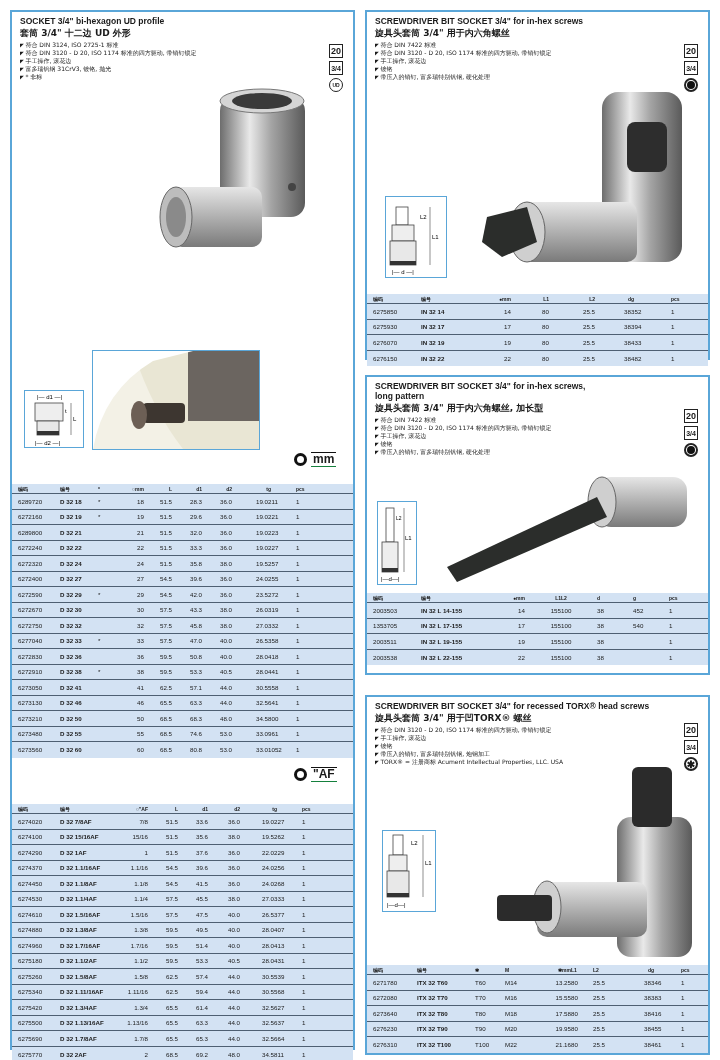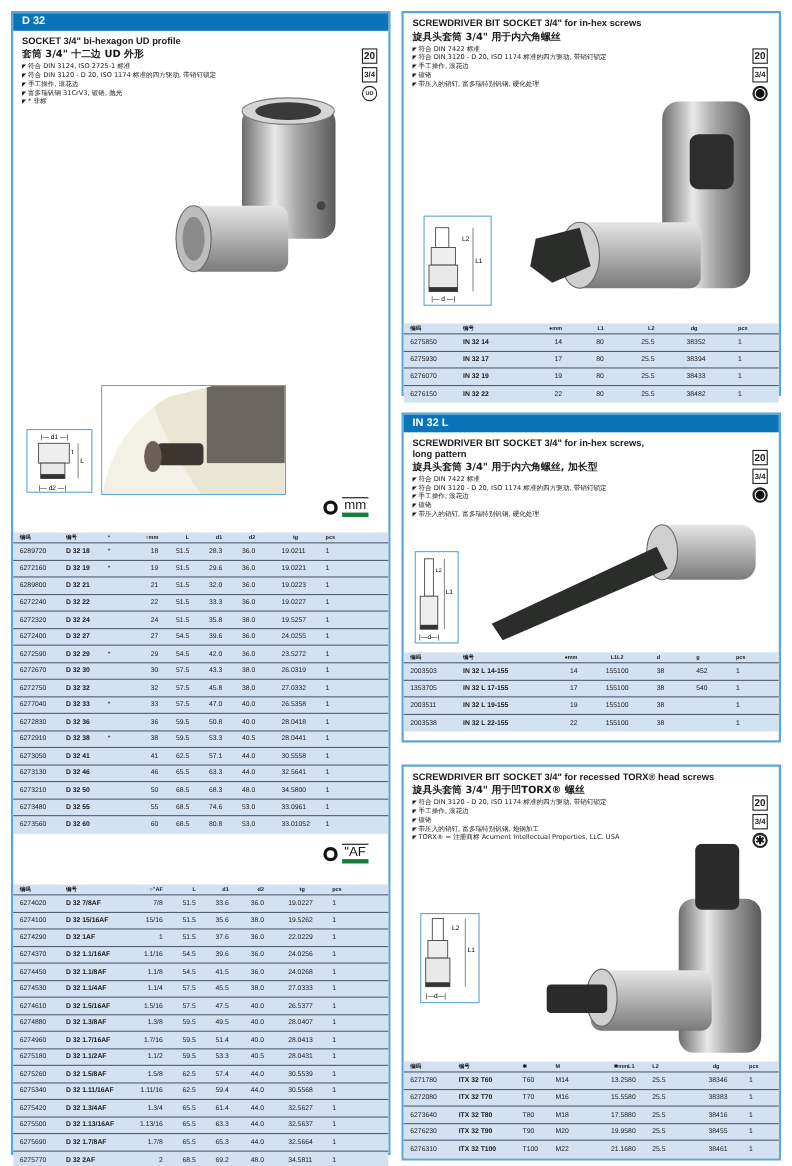--- a/index.html
+++ b/index.html
@@ -18,27 +18,26 @@
   .tbl .row { display: flex; height: 15.5px; align-items: center; border-bottom: 1.5px solid #4e5f72; padding-left: 6px; }
   .tbl .row.hdr { height: 10px; border-bottom: 1.5px solid #4e5f72; font-size: 5px; font-weight: bold; }
   .tbl .row:last-child { border-bottom: none; }
   .c { flex: none; }
   .b { font-weight: bold; }
   .r { text-align: right; }
   .img-box { position: absolute; border: 1.5px solid #5aa6d8; background: #fff; }
   .photo { position: absolute; }
   .unit { position: absolute; font-family: "Liberation Sans", sans-serif; font-size: 12px; display: flex; align-items: center; gap: 4px; }
   .unit .hex { width: 13px; height: 13px; border: 3px solid #111; border-radius: 50%; }
-  .unit .txt { border-top: 1px solid #111; border-bottom: 4px solid #15803d; padding: 0 2px; line-height: 13px; }
+  .unit .txt { border-top: 1px solid #111; border-bottom: 1px solid #15803d; padding: 0 2px; line-height: 13px; font-weight: bold; }
 </style>
 </head>
 <body>
 
 <div class="panel" style="left:10px;top:10px;width:345px;height:1040px;">
-  <div class="panel-head">D 32</div>
   <div class="title-en">SOCKET 3/4" bi-hexagon UD profile</div>
   <div class="title-cn">套筒 3/4" 十二边 UD 外形</div>
   <ul class="bullets">
     <li>符合 DIN 3124, ISO 2725-1 标准</li>
     <li>符合 DIN 3120 - D 20, ISO 1174 标准的四方驱动, 带销钉锁定</li>
     <li>手工操作, 滚花边</li>
     <li>富多瑞钒钢 31CrV3, 镀铬, 抛光</li>
     <li>* 非标</li>
   </ul>
   <div class="badges" style="top:32px;">
@@ -593,21 +592,20 @@
         <div class="c r" style="width: 38px;">80</div>
         <div class="c r" style="width: 46px;">25.5</div>
         <div class="c r" style="width: 36px;">38</div>
         <div class="c" style="width: 40px;">482</div>
         <div class="c" style="width: 24px;">1</div>
       </div>
     </div>
 </div>
 
 <div class="panel" style="left:365px;top:375px;width:345px;height:300px;">
-  <div class="panel-head">IN 32 L</div>
   <div class="title-en">SCREWDRIVER BIT SOCKET 3/4" for in-hex screws,</div>
   <div class="title-en" style="margin-top:0;">long pattern</div>
   <div class="title-cn">旋具头套筒 3/4" 用于内六角螺丝, 加长型</div>
   <ul class="bullets">
     <li>符合 DIN 7422 标准</li>
     <li>符合 DIN 3120 - D 20, ISO 1174 标准的四方驱动, 带销钉锁定</li>
     <li>手工操作, 滚花边</li>
     <li>镀铬</li>
     <li>带压入的销钉, 富多瑞特别钒钢, 硬化处理</li>
   </ul>

